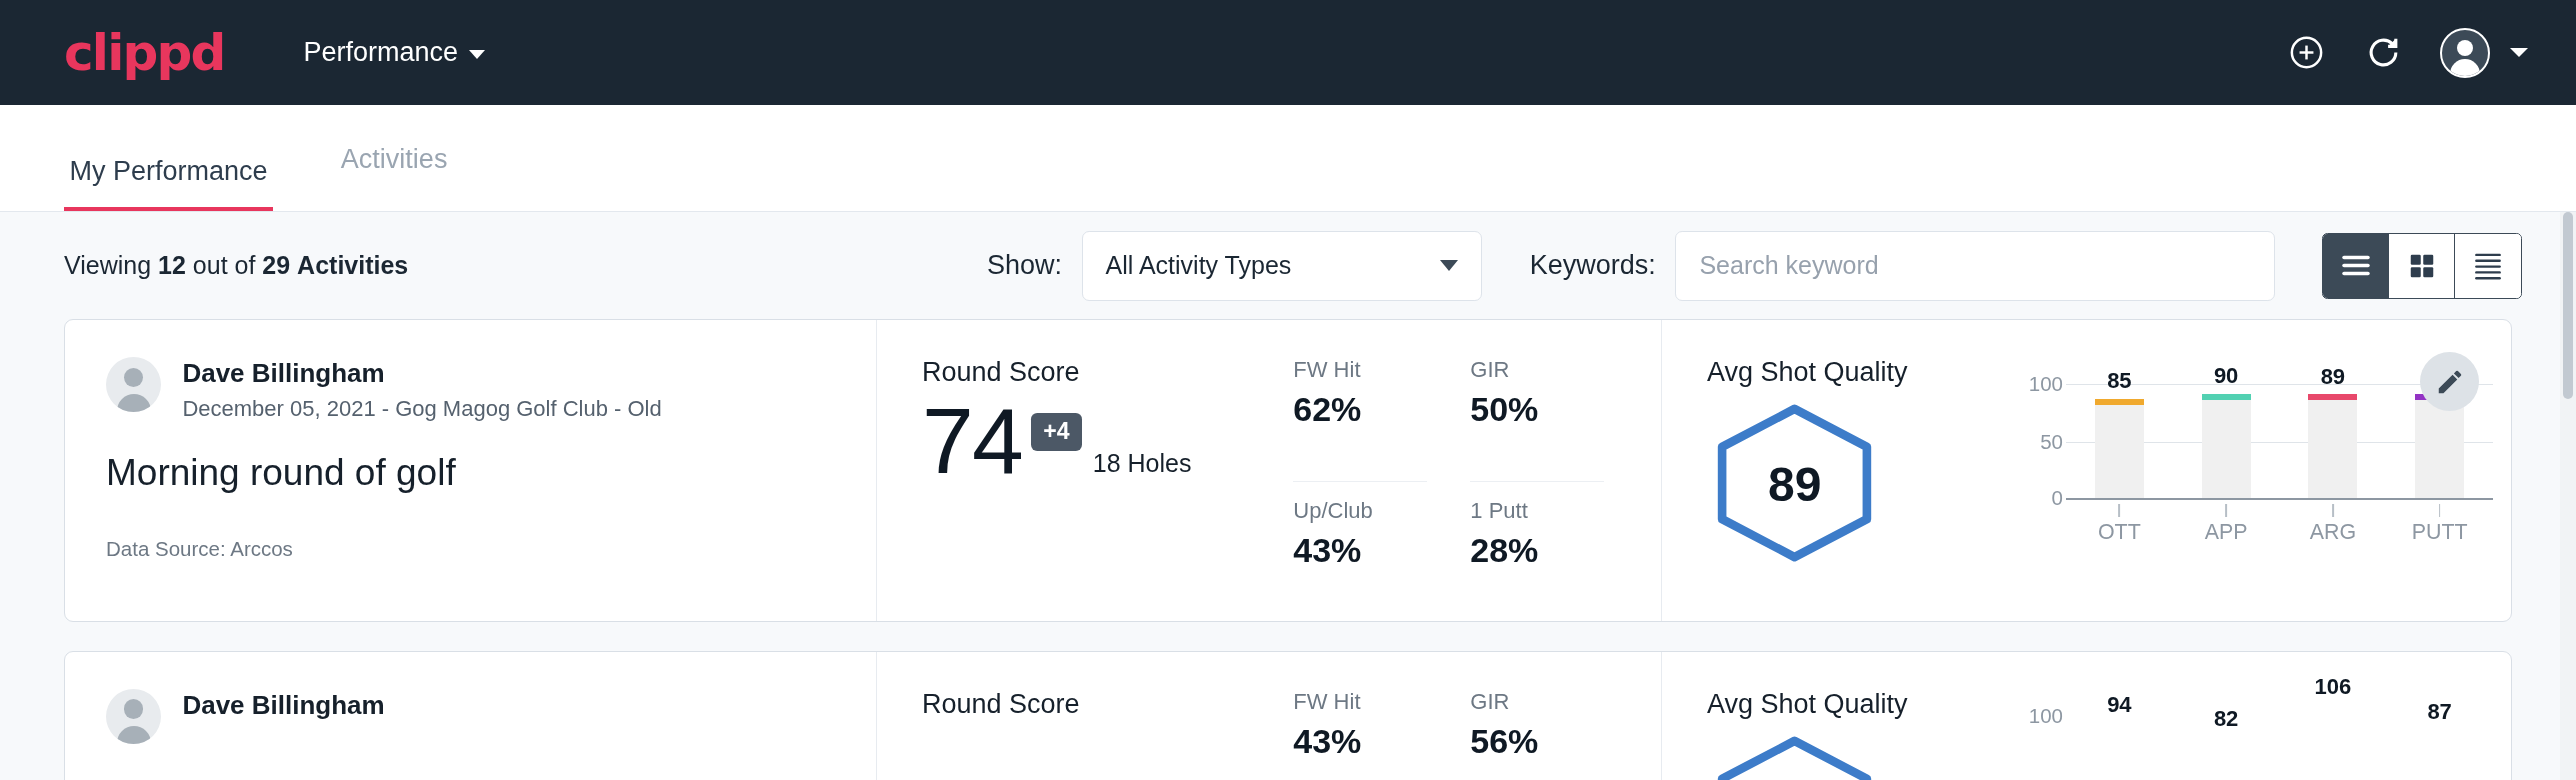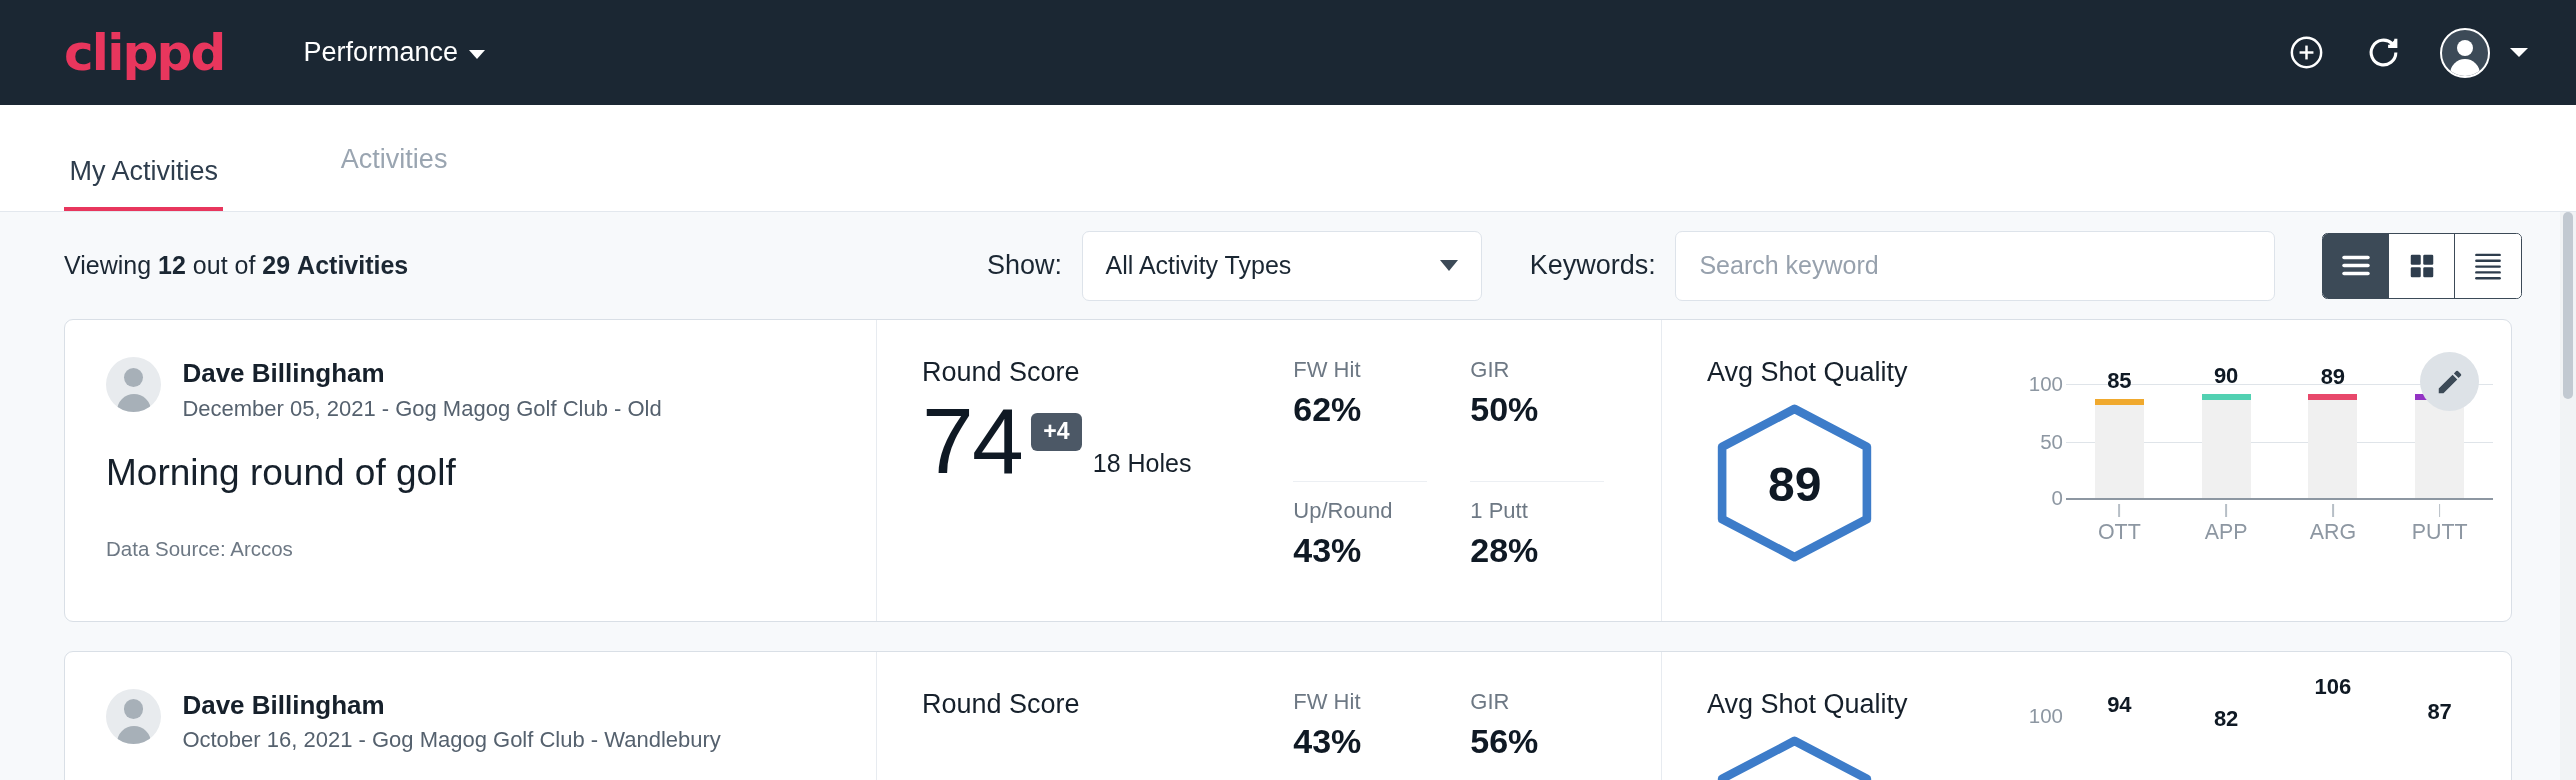--- a/index.html
+++ b/index.html
@@ -362,21 +362,21 @@
       <div class="avatar-nav">
         <div class="head"></div>
         <div class="avatar-body"></div>
       </div>
       <span class="chev-small"></span>
     </div>
   </div>
 </div>
 
 <div class="tabbar">
-  <div class="tab">My Activities</div>
+  <div class="tab">My Performance</div>
 </div>
 
 <div class="filterbar">
   <div class="viewing">
     <span>Viewing</span>
     <b>12</b>
     <span>out of</span>
     <b>29</b>
     <b>Activities</b>
   </div>
@@ -449,21 +449,21 @@
       <div class="statgrid">
         <div class="stat top">
           <div class="slabel">FW Hit</div>
           <div class="sval">62%</div>
         </div>
         <div class="stat top">
           <div class="slabel">GIR</div>
           <div class="sval">50%</div>
         </div>
         <div class="stat">
-          <div class="slabel">Up/Round</div>
+          <div class="slabel">Up/Club</div>
           <div class="sval">43%</div>
         </div>
         <div class="stat">
           <div class="slabel">1 Putt</div>
           <div class="sval">28%</div>
         </div>
       </div>
     </div>
 
     <div class="col-quality">
@@ -546,21 +546,20 @@
 
   <div class="card">
     <div class="col-left">
       <div class="who">
         <div class="avatar-card">
           <div class="ch"></div>
           <div class="cb"></div>
         </div>
         <div>
           <div class="uname">Dave Billingham</div>
-          <div class="umeta">October 16, 2021 - Gog Magog Golf Club - Wandlebury</div>
         </div>
       </div>
     </div>
 
     <div class="col-score">
       <div class="score-block">
         <div class="blocktitle">Round Score</div>
       </div>
       <div class="statgrid">
         <div class="stat top">

